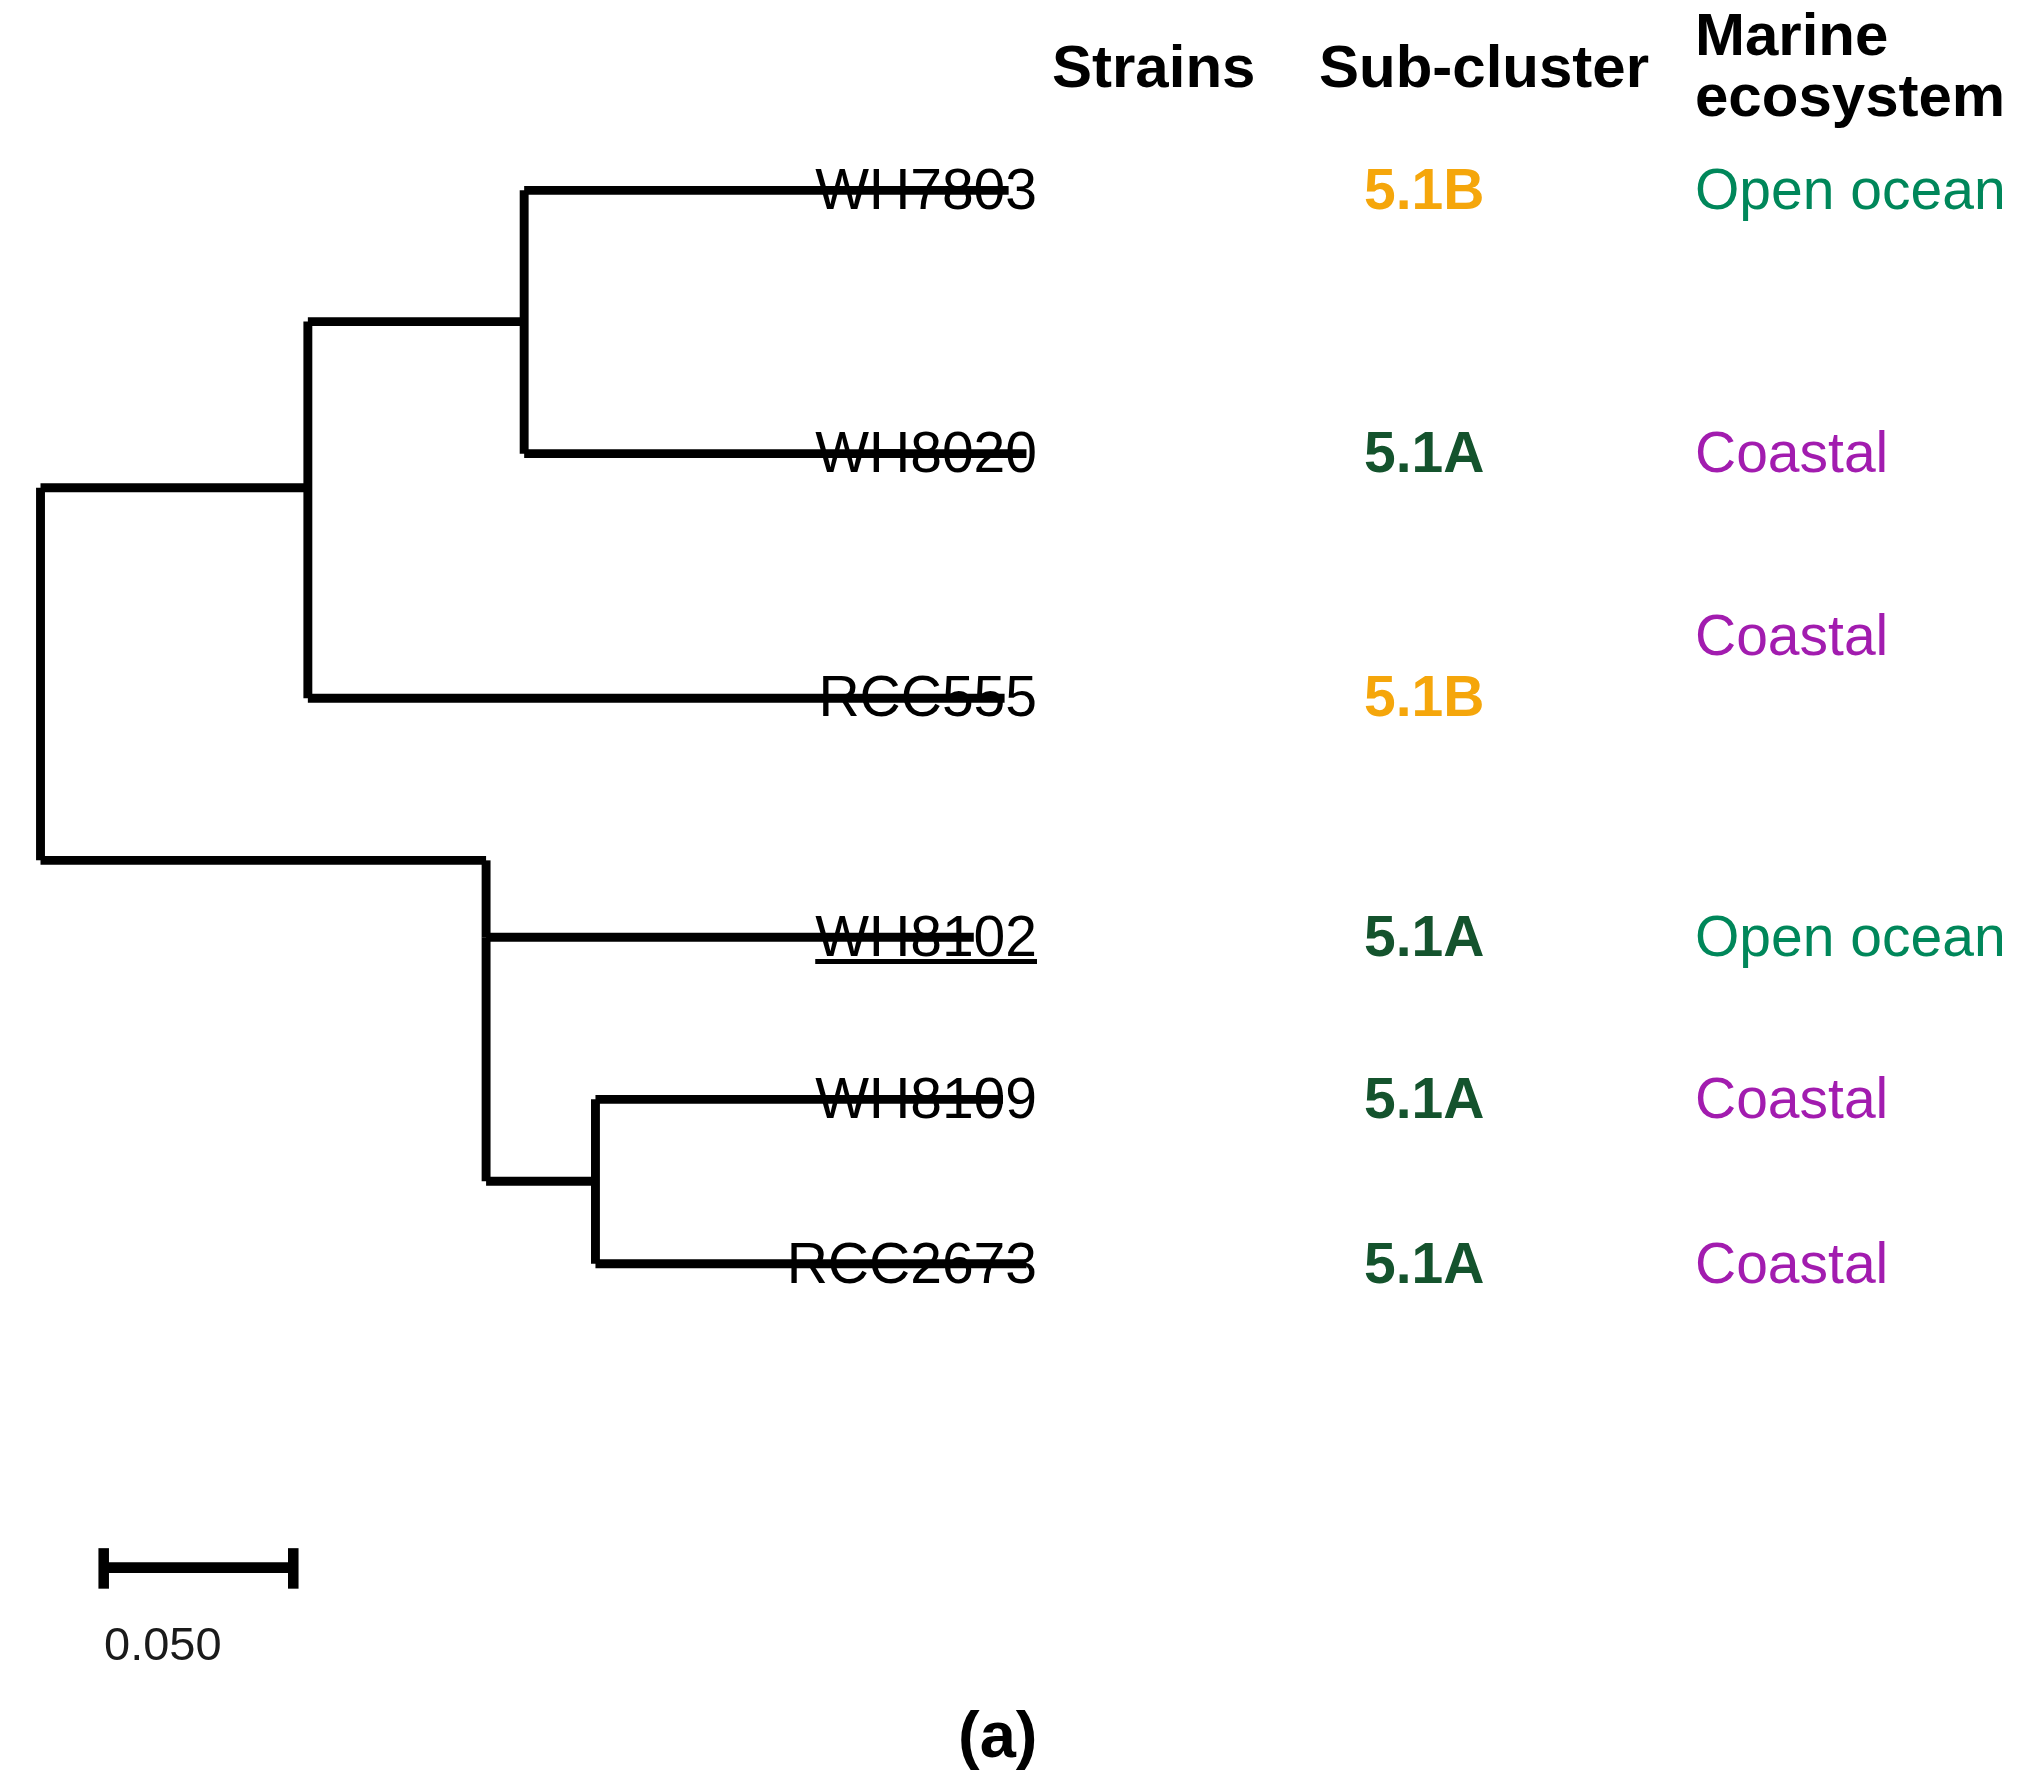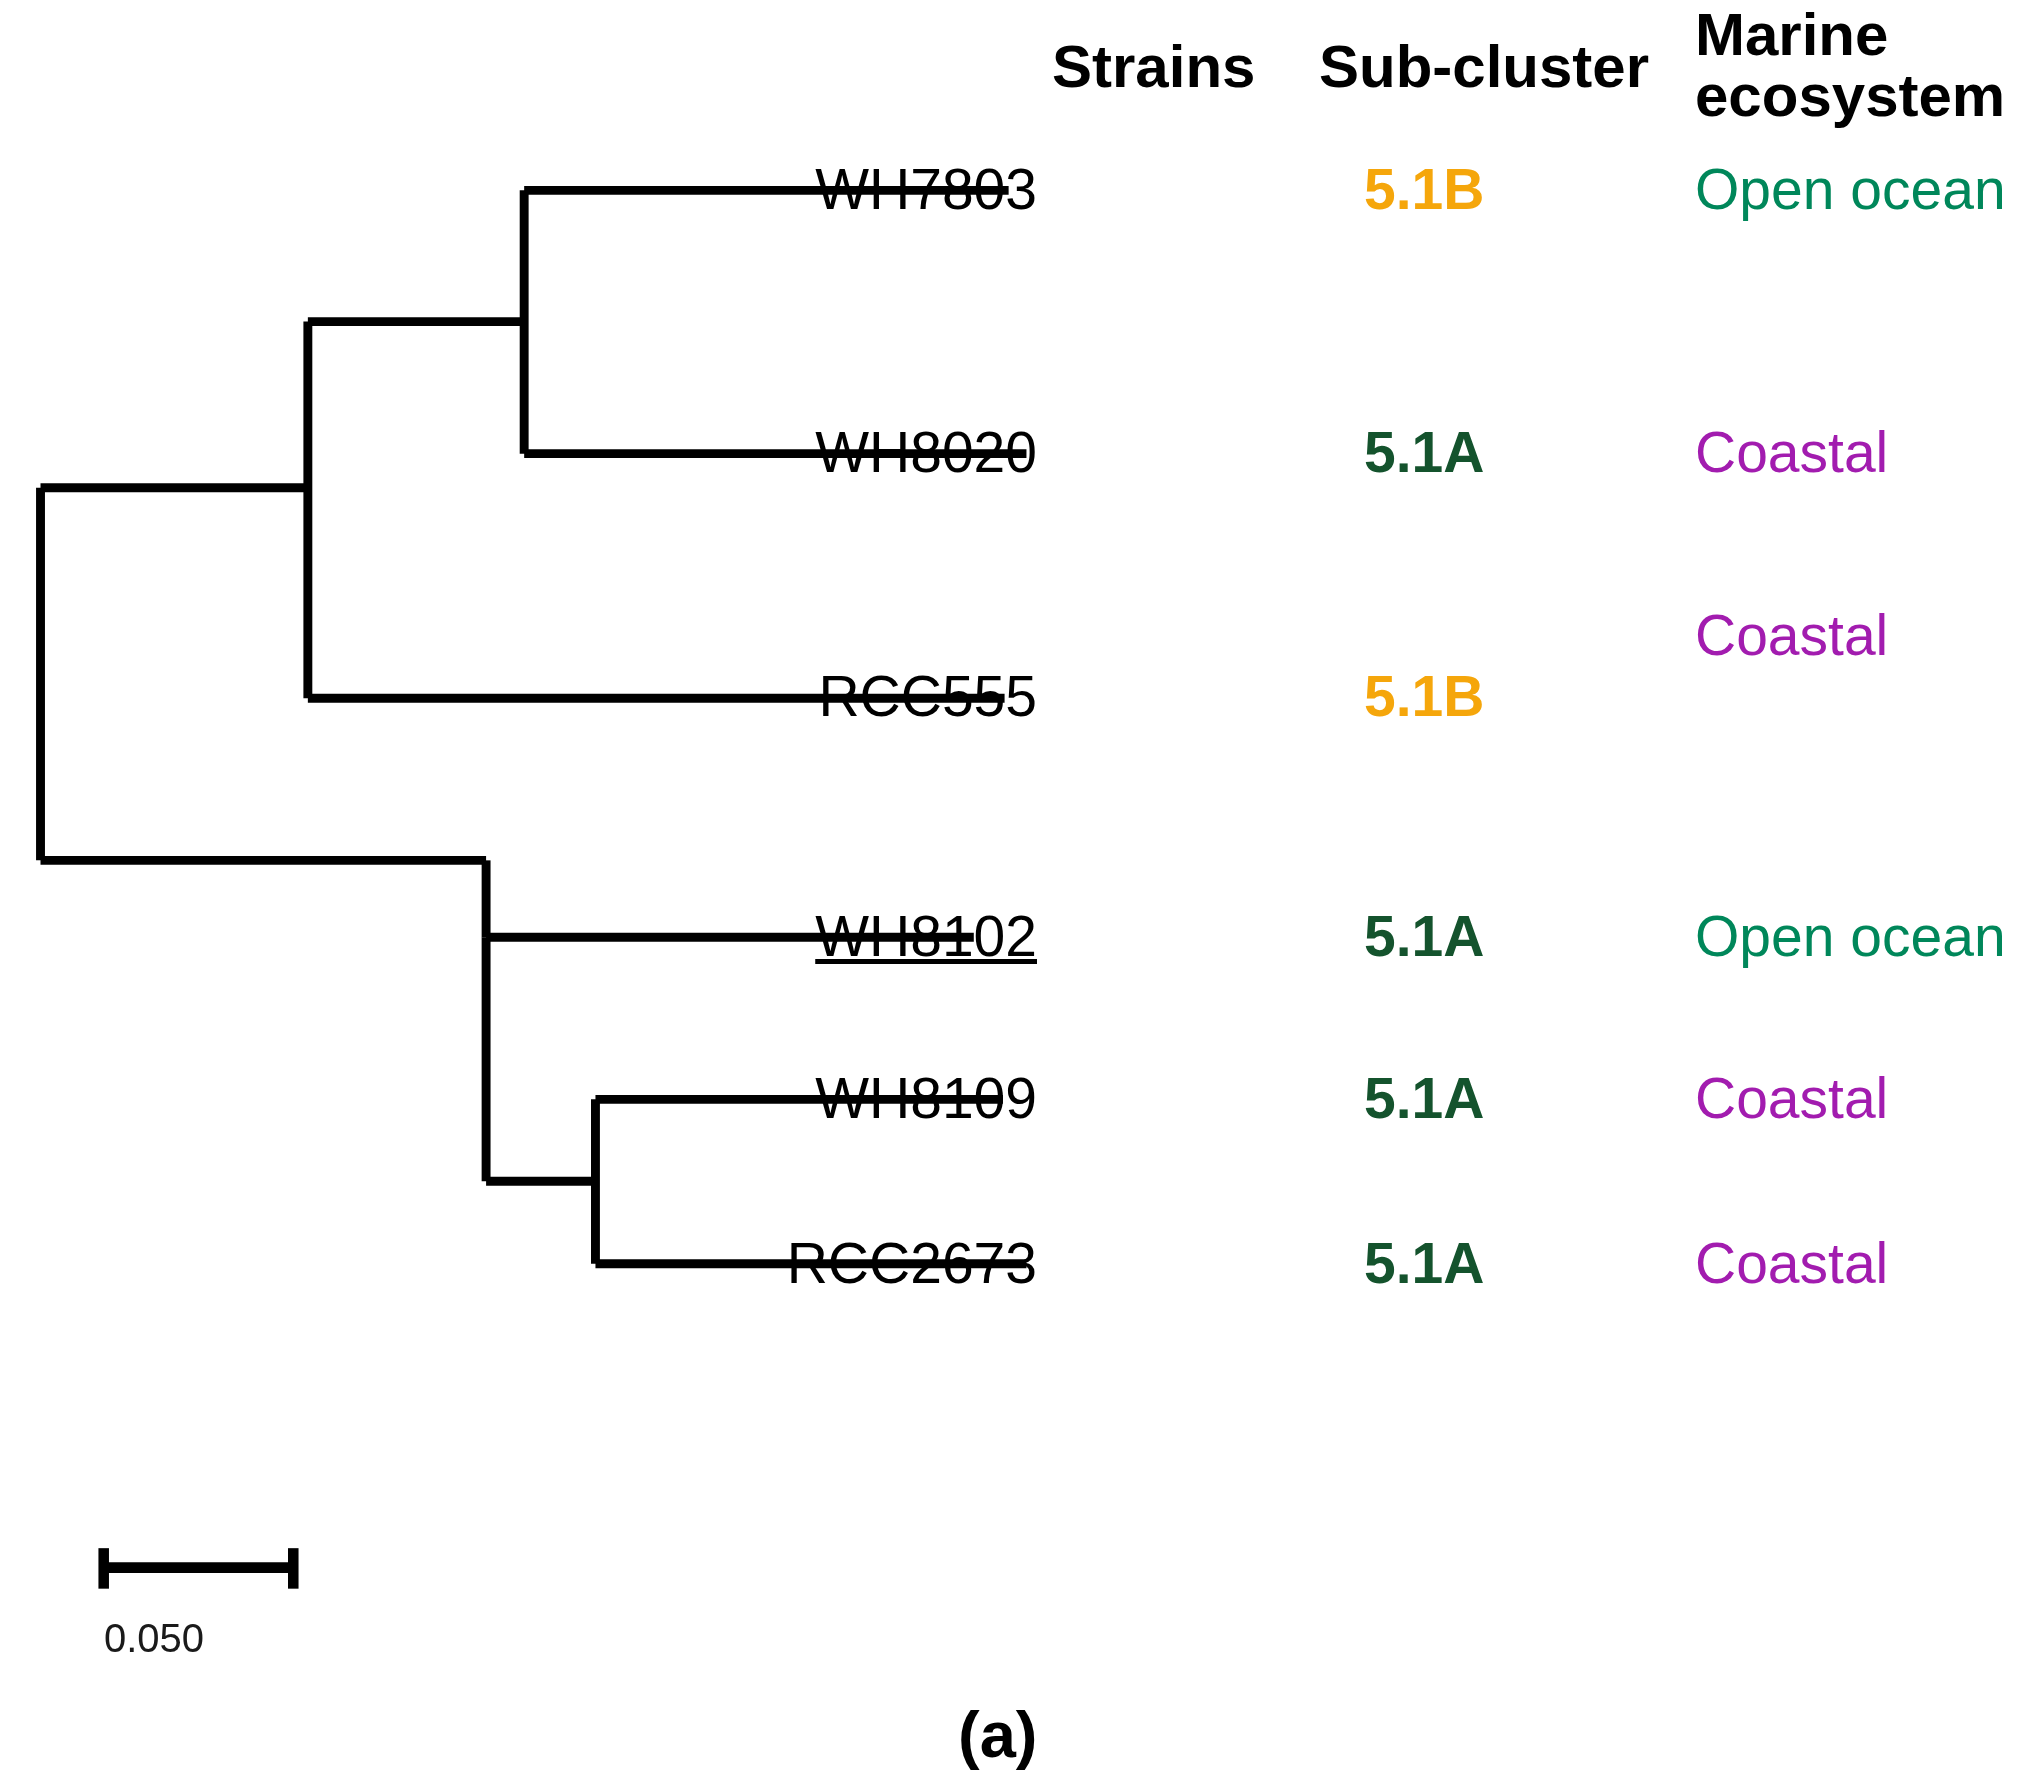--- a/index.html
+++ b/index.html
@@ -64,21 +64,21 @@
   .c-5-1b  { color: #F5A60B; }
   .c-open  { color: #00875A; }
   .c-coast { color: #a21caf; }
   .c-sep   { color: #000000; }
 
   
   #scalebar-label {
     position: absolute;
     left: 104px;
     top: 1612px;
-    font-size: 40px;
+    font-size: 47px;
     color: #1a1a1a;
     white-space: nowrap;
   }
 
   
   #panel-letter {
     position: absolute;
     left: 958px;
     top: 1693px;
     font-size: 65px;

